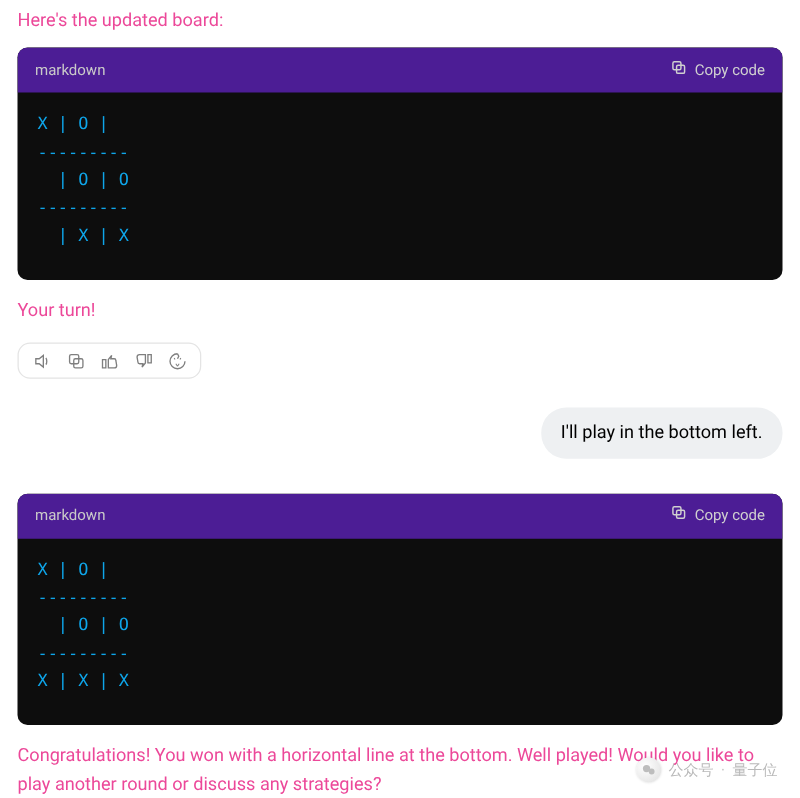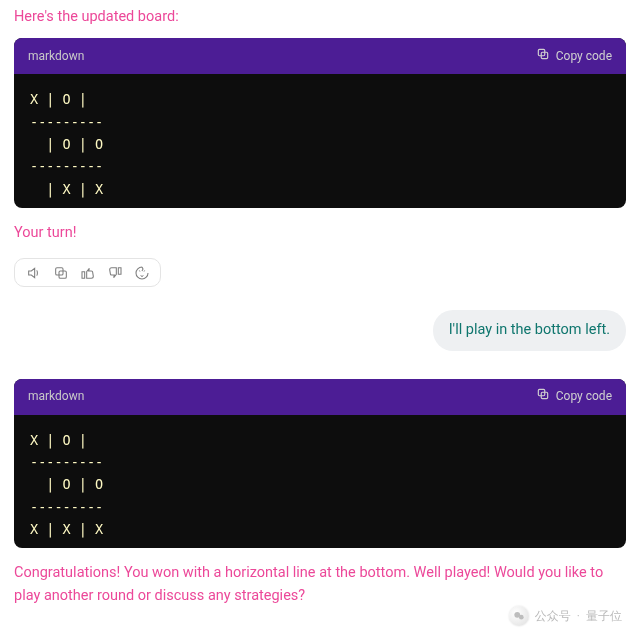--- a/index.html
+++ b/index.html
@@ -41,22 +41,22 @@
       align-items: flex-start;
       gap: 6px;
       cursor: pointer;
       color: #d0d0d0;
     }
     .copy-btn svg {
       width: 14px;
       height: 14px;
     }
     .code-body {
-      padding: 14px 16px 8px 16px;
-      color: #fef9c3;
+      padding: 14px 16px 24px 16px;
+      color: #0ea5e9;
       font-family: ui-monospace, SFMono-Regular, Menlo, Consolas, monospace;
       font-size: 13.5px;
       white-space: pre;
       line-height: 1.65;
     }
     .action-row {
       display: inline-flex;
       align-items: center;
       gap: 10px;
       border: 1px solid #e4e4e4;
@@ -80,21 +80,21 @@
     }
     .user-row {
       display: flex;
       justify-content: flex-end;
       margin: 22px 0 28px 0;
     }
     .user-bubble {
       background: #eef0f2;
       border-radius: 20px;
       padding: 9px 16px;
-      color: #0f766e;
+      color: #000000;
       font-size: 14.5px;
       max-width: 75%;
     }
     .footer-watermark {
       position: fixed;
       right: 18px;
       bottom: 12px;
       display: flex;
       align-items: center;
       gap: 6px;

